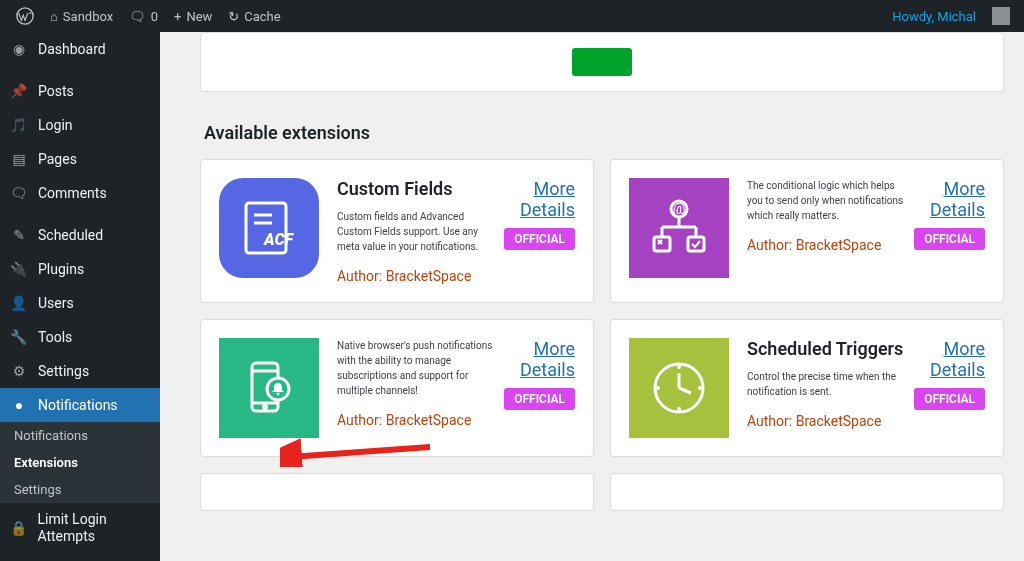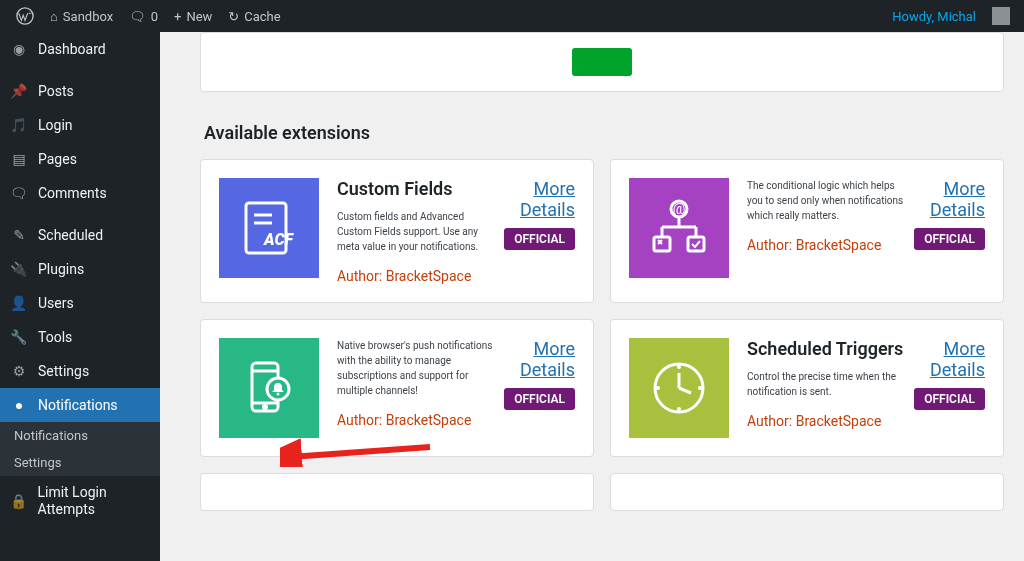--- a/index.html
+++ b/index.html
@@ -36,29 +36,29 @@
     .section-title { font-size: 18px; font-weight: 600; margin: 0 0 16px 4px; color: #1d2327; }
     
     .grid { display: grid; grid-template-columns: 1fr 1fr; gap: 16px; }
     .card { background: #fff; border: 1px solid #dcdcde; border-radius: 4px; padding: 18px; display: flex; gap: 18px; }
     .icon-box { width: 100px; height: 100px; flex-shrink: 0; display: flex; align-items: center; justify-content: center; color: #fff; }
     .card-body { flex: 1; }
     .card-head { display: flex; justify-content: flex-end; align-items: flex-start; }
     .card-title { font-size: 18px; font-weight: 600; color: #1d2327; margin-bottom: 10px; }
     .card-meta { text-align: right; }
     .more-link { color: #2271b1; text-decoration: underline; font-size: 18px; cursor: pointer; display: block; margin-bottom: 8px; }
-    .badge { display: inline-block; background: #701a75; color: #fff; font-size: 12px; font-weight: 600; padding: 4px 10px; border-radius: 3px; }
+    .badge { display: inline-block; background: #d946ef; color: #fff; font-size: 12px; font-weight: 600; padding: 4px 10px; border-radius: 3px; }
     .card-desc { font-size: 10px; color: #3c434a; line-height: 1.5; margin-bottom: 14px; max-width: 210px; }
     .card-author { font-size: 14px; color: #c2410c; }
     
     
     .arrow-anno { position: absolute; left: 100px; top: 395px; z-index: 50; pointer-events: none; }
     
     
-    .bg-acf { background: #5567e2; }
+    .bg-acf { background: #5567e2; border-radius: 24px; }
     .bg-cond { background: #a442c1; }
     .bg-push { background: #27b886; }
     .bg-sched { background: #a7c13f; }
   </style>
 </head>
 <body>
 
 <div class="toolbar">
   <div class="tb-left">
     <div class="tb-item">
@@ -138,20 +138,21 @@
           <span class="mi">⚙</span>
           <span>Settings</span>
         </li>
       <li class="active">
           <span class="mi">●</span>
           <span>Notifications</span>
         </li>
     </ul>
     <ul class="submenu">
       <li>Notifications</li>
+      <li class="current">Extensions</li>
       <li>Settings</li>
     </ul>
     <ul class="menu">
       <li>
           <span class="mi">🔒</span>
           <span style="line-height:1.2;">Limit Login Attempts</span>
         </li>
     </ul>
 
   </div>

